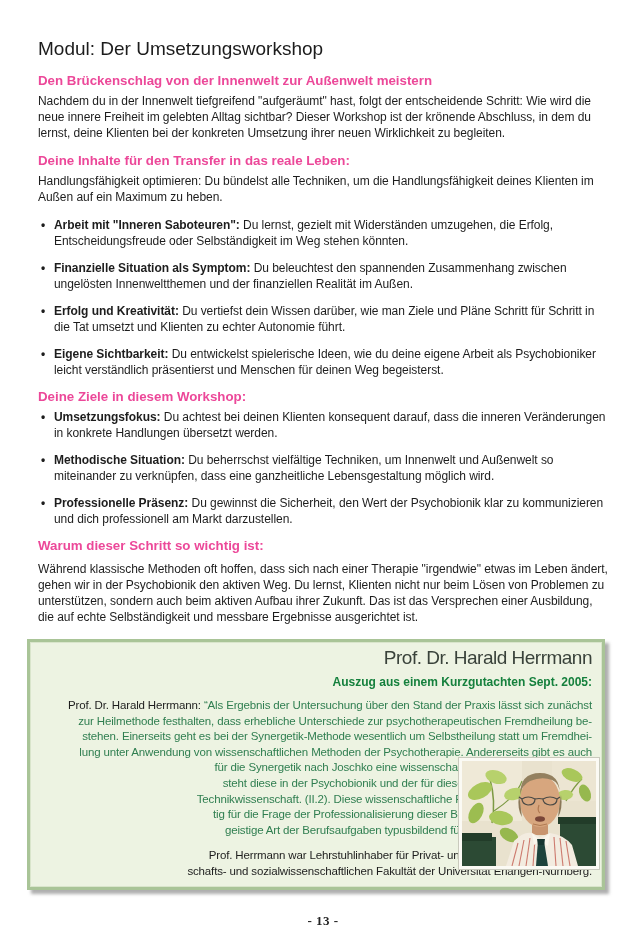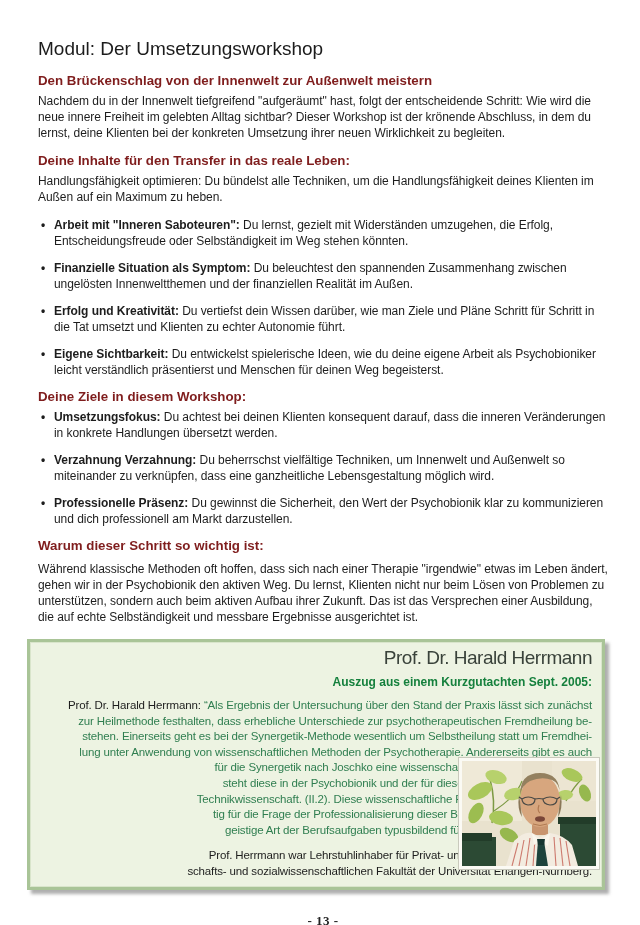--- a/index.html
+++ b/index.html
@@ -10,21 +10,21 @@
     background:#ffffff;
     font-family:"Liberation Sans","DejaVu Sans",sans-serif;
     color:#1d1d1d;
   }
   .content{padding:38px 32px 0 38px;}
   .doc-title{
     font-size:19px;font-weight:400;color:#1c1c1c;
     margin:0 0 13px 0;letter-spacing:0;
   }
   .sec-head{
-    font-size:13.3px;font-weight:700;color:#7f1d1d;
+    font-size:13.3px;font-weight:700;color:#ec4899;
     margin:11px 0 5px 0;
   }
   .sec-head.first{margin-top:0;}
   p.body{
     font-size:12px;line-height:16px;margin:0 0 12px 0;
     letter-spacing:-0.05px;max-width:572px;
   }
   ul.bullets{list-style:none;margin:2px 0 2px 0;padding:0;max-width:572px;}
   ul.bullets li{
     display:flex;font-size:12px;line-height:16px;
@@ -113,21 +113,21 @@
 
     <h2 class="sec-head">Deine Ziele in diesem Workshop:</h2>
 
     <ul class="bullets">
       <li>
         <span class="dot">•</span>
         <span class="li-text"><b>Umsetzungsfokus:</b><span> Du achtest bei deinen Klienten konsequent darauf, dass die inneren Veränderungen in konkrete Handlungen übersetzt werden.</span></span>
       </li>
       <li>
         <span class="dot">•</span>
-        <span class="li-text"><b>Verzahnung Verzahnung:</b><span> Du beherrschst vielfältige Techniken, um Innenwelt und Außenwelt so miteinander zu verknüpfen, dass eine ganzheitliche Lebensgestaltung möglich wird.</span></span>
+        <span class="li-text"><b>Methodische Situation:</b><span> Du beherrschst vielfältige Techniken, um Innenwelt und Außenwelt so miteinander zu verknüpfen, dass eine ganzheitliche Lebensgestaltung möglich wird.</span></span>
       </li>
       <li>
         <span class="dot">•</span>
         <span class="li-text"><b>Professionelle Präsenz:</b><span> Du gewinnst die Sicherheit, den Wert der Psychobionik klar zu kommunizieren und dich professionell am Markt darzustellen.</span></span>
       </li>
     </ul>
 
     <h2 class="sec-head" style="margin-bottom:8px;">Warum dieser Schritt so wichtig ist:</h2>
     <p class="body" style="margin-bottom:0;">Während klassische Methoden oft hoffen, dass sich nach einer Therapie "irgendwie" etwas im Leben ändert, gehen wir in der Psychobionik den aktiven Weg. Du lernst, Klienten nicht nur beim Lösen von Problemen zu unterstützen, sondern auch beim aktiven Aufbau ihrer Zukunft. Das ist das Versprechen einer Ausbildung, die auf echte Selbständigkeit und messbare Ergebnisse ausgerichtet ist.</p>
 

